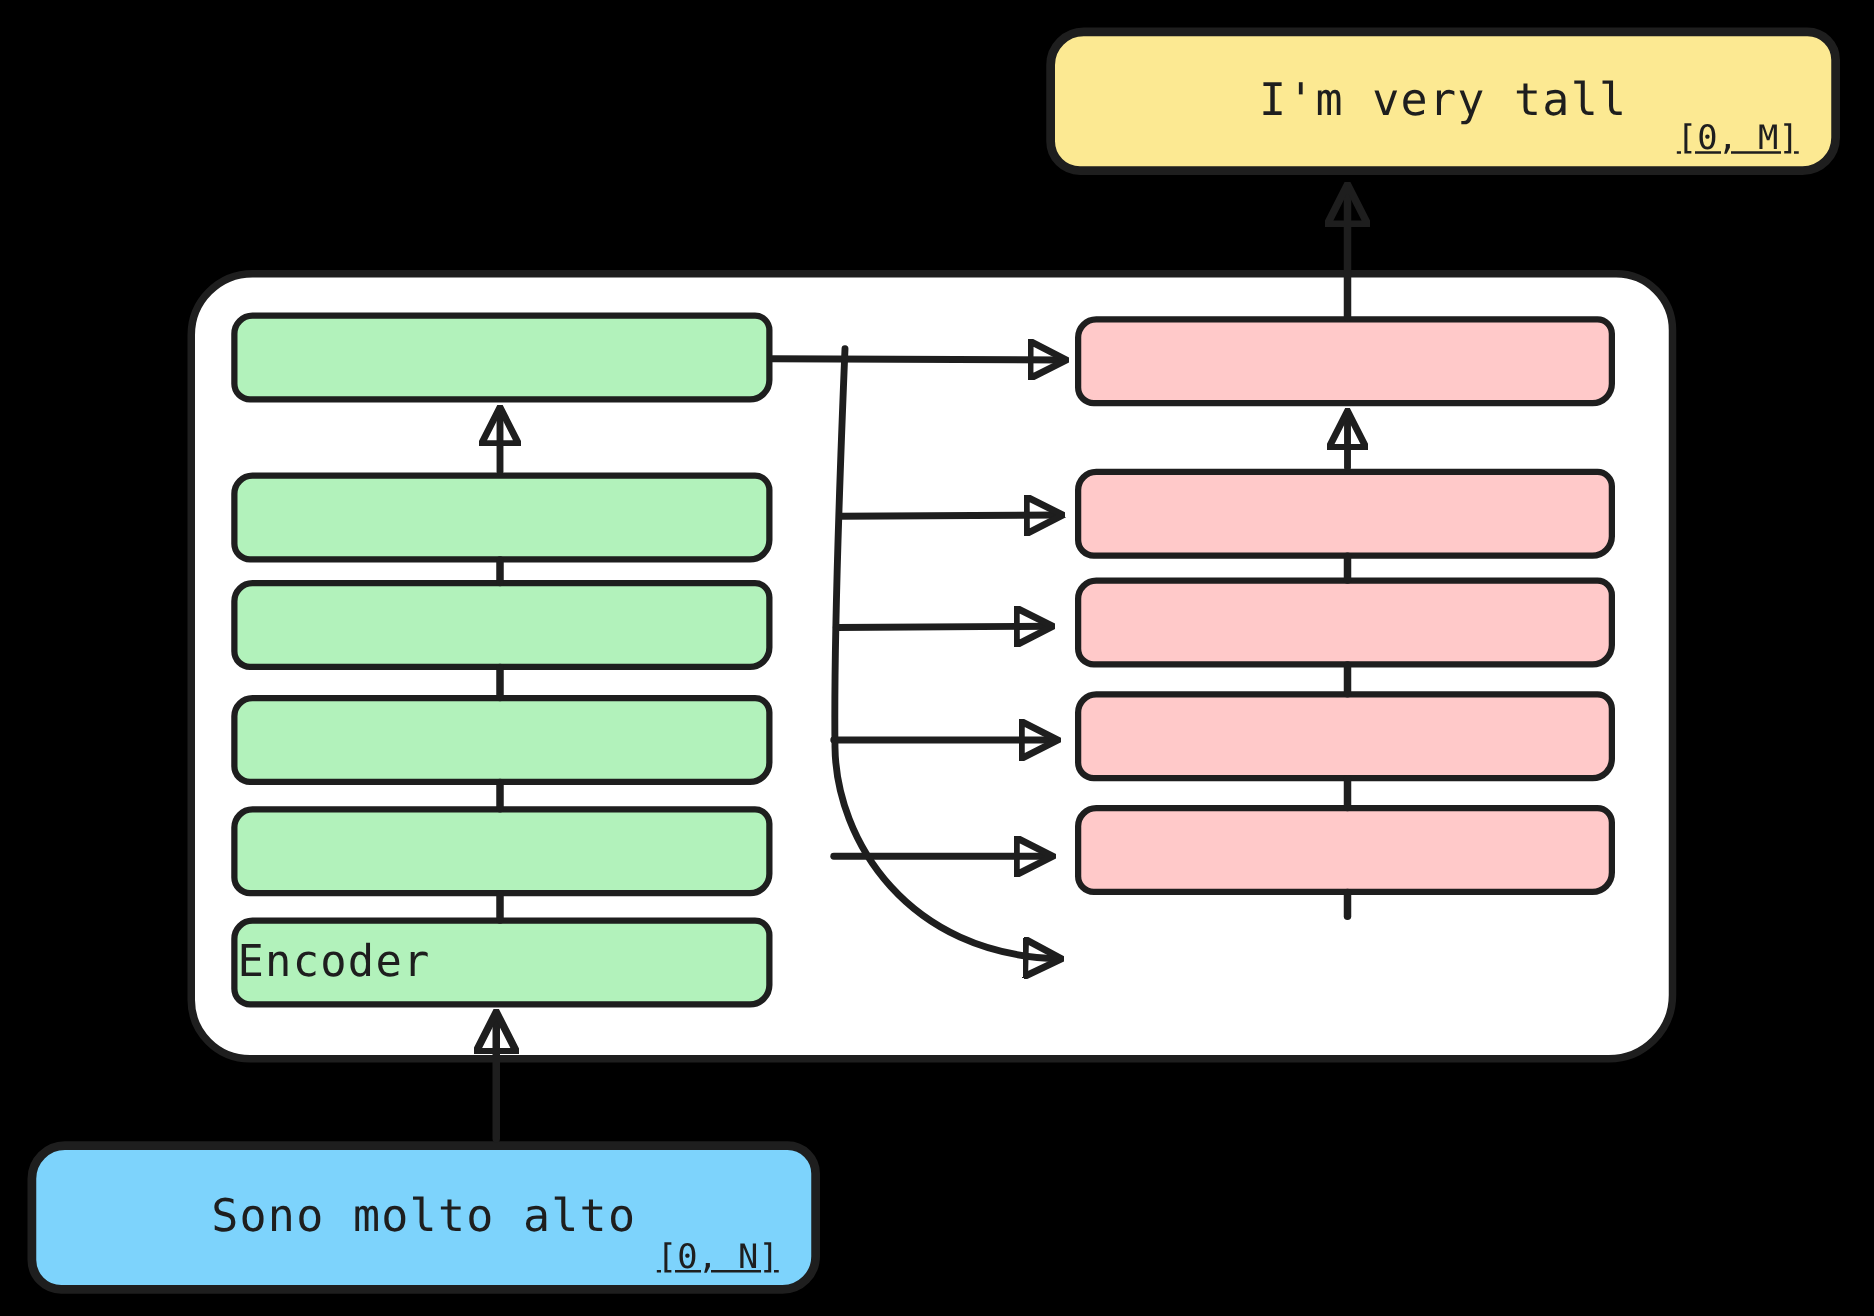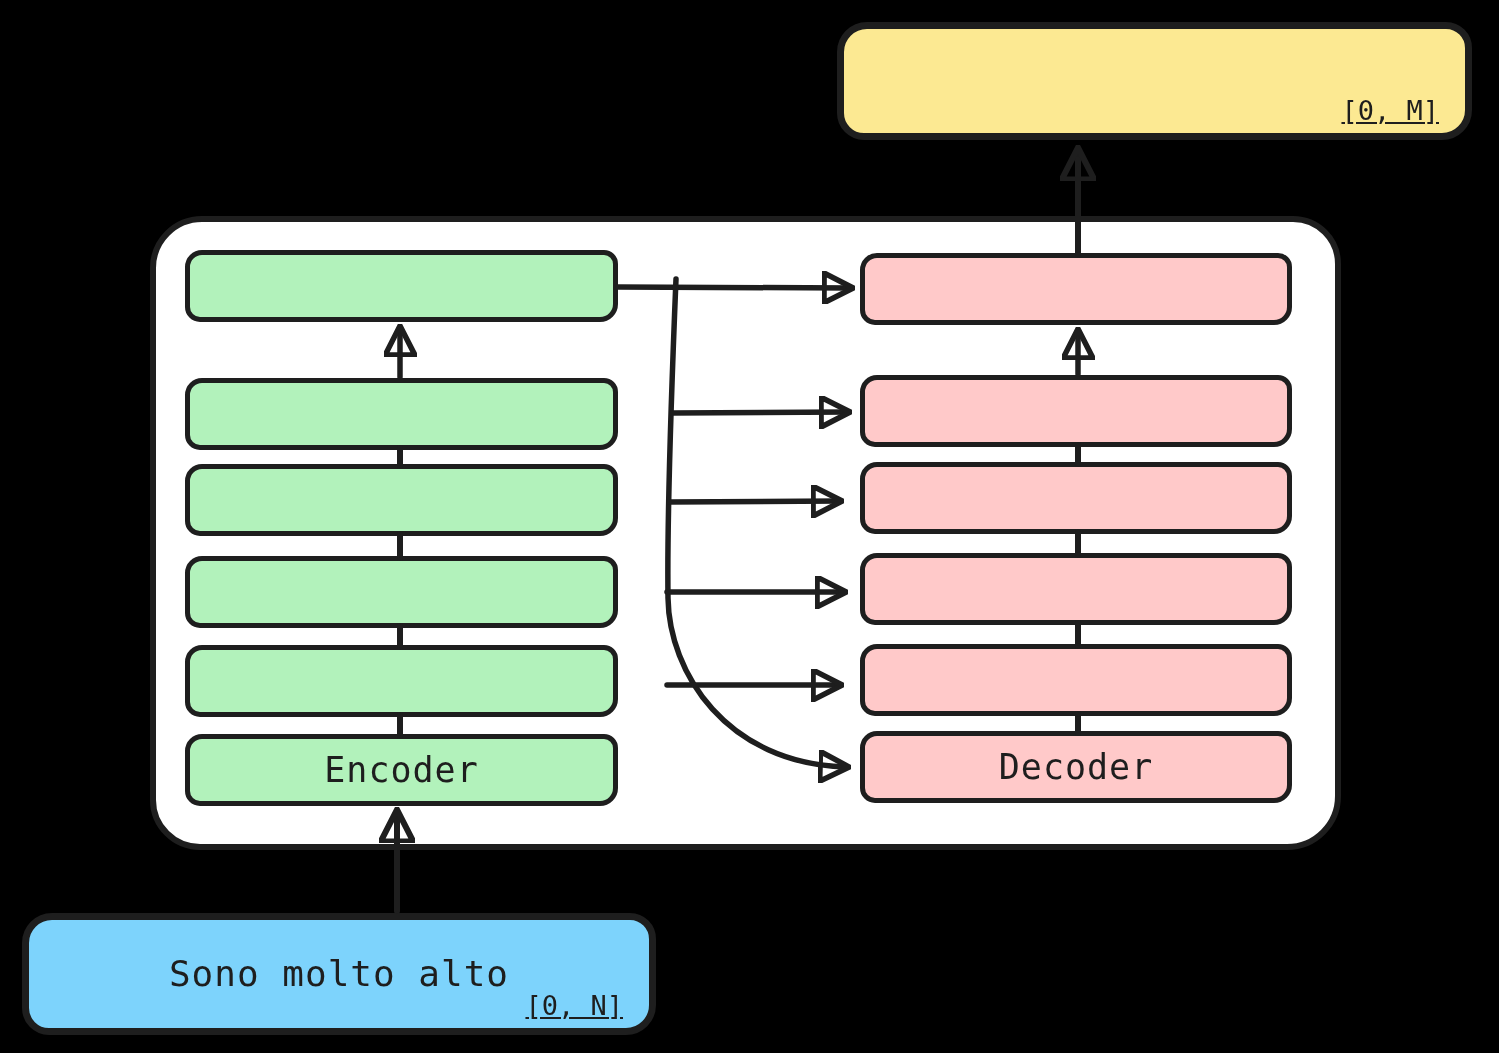--- a/index.html
+++ b/index.html
@@ -30,21 +30,21 @@
   }
   
   .layer {
     position: absolute;
     box-sizing: border-box;
     height: 72px;
     border: 5px solid #1e1e1e;
     border-radius: 17px 14px 18px 15px;
     display: flex;
     align-items: center;
-    justify-content: center;
+    justify-content: flex-start;
   }
   .green { left: 185px; width: 433px; background: #b2f2bb; }
   .pink  { left: 860px; width: 432px; background: #ffc9c9; }
   .g1 { top: 250px; } .g2 { top: 378px; } .g3 { top: 464px; }
   .g4 { top: 556px; } .g5 { top: 645px; } .g6 { top: 734px; }
   .p1 { top: 253px; } .p2 { top: 375px; } .p3 { top: 462px; }
   .p4 { top: 553px; } .p5 { top: 644px; } .p6 { top: 731px; }
   .layer-label {
     font-size: 35px;
     line-height: 1;
@@ -118,25 +118,23 @@
   <div class="layer green g5"></div>
   <div class="layer green g6">
     <span class="layer-label">Encoder</span>
   </div>
 
   <div class="layer pink p1"></div>
   <div class="layer pink p2"></div>
   <div class="layer pink p3"></div>
   <div class="layer pink p4"></div>
   <div class="layer pink p5"></div>
-  <div class="layer pink p6">
-    <span class="layer-label">Decoder</span>
-  </div>
 
   <div class="bubble bubble-yellow">
+    <span class="bubble-text">I'm very tall</span>
     <span class="range-label">[0, M]</span>
   </div>
 
   <div class="bubble bubble-cyan">
     <span class="bubble-text">Sono molto alto</span>
     <span class="range-label">[0, N]</span>
   </div>
 
   <svg class="arrows" viewBox="0 0 1499 1053">
     <defs>

